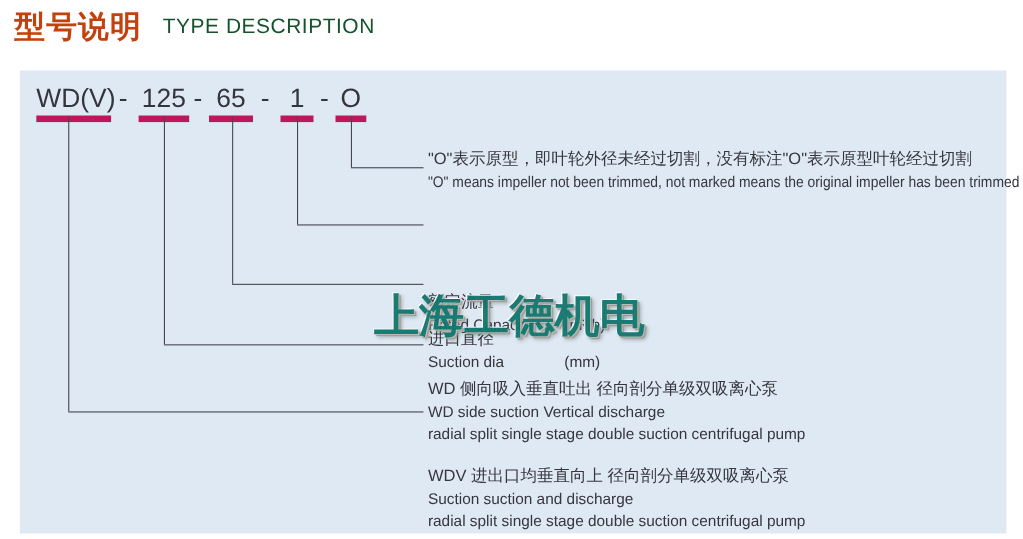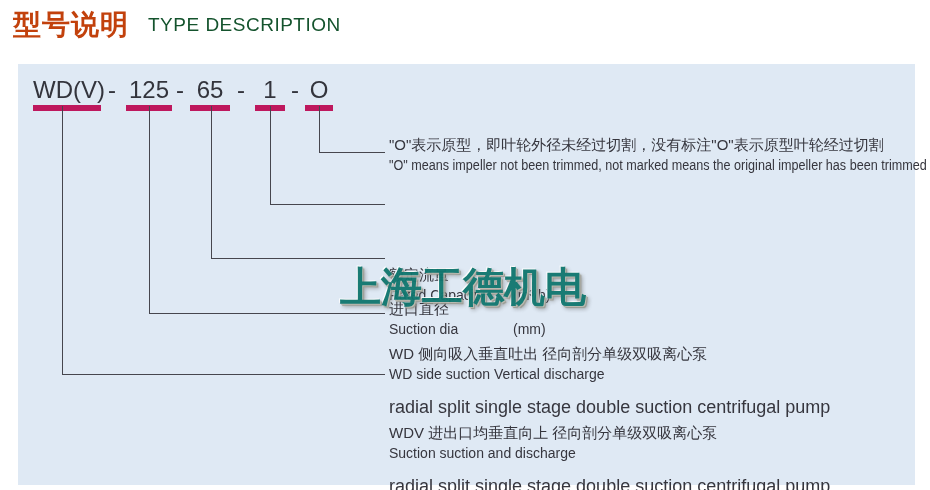--- a/index.html
+++ b/index.html
@@ -40,21 +40,21 @@
     position: absolute; top: 12px; height: 29px; width: 12px;
     color: #33343c; font-size: 24px; line-height: 28px; text-align: center;
   }
   
   .vline { position: absolute; width: 1px; background: #46464e; }
   .hline { position: absolute; height: 1px; background: #46464e; }
   
   .expl { position: absolute; left: 371px; color: #36363e; }
   .expl .cn { font-size: 15px; line-height: 19px; white-space: nowrap; }
   .expl .en { font-size: 14px; line-height: 19px; margin-top: 2px; white-space: nowrap; position: relative; }
-  .expl .en2 { font-size: 18px; line-height: 18px; margin-top: 14px; white-space: nowrap; }
+  .expl .en2 { font-size: 14px; line-height: 18px; margin-top: 1px; white-space: nowrap; }
   .expl .unit { position: absolute; left: 124px; top: 0; }
   .condensed { transform: scaleX(0.9); transform-origin: 0 50%; width: max-content; }
   
   .watermark {
     position: absolute; left: 322px; top: 196px;
     font-size: 41px; font-weight: bold; letter-spacing: 0px;
     color: #0f766e; white-space: nowrap;
     text-shadow: 1px 1px 0 #b9b9af, 2px 2px 1px #96968c,
                  3px 3px 4px rgba(70,70,70,0.45), -1px -1px 0 #ffffff;
     opacity: 0.95; z-index: 5;

